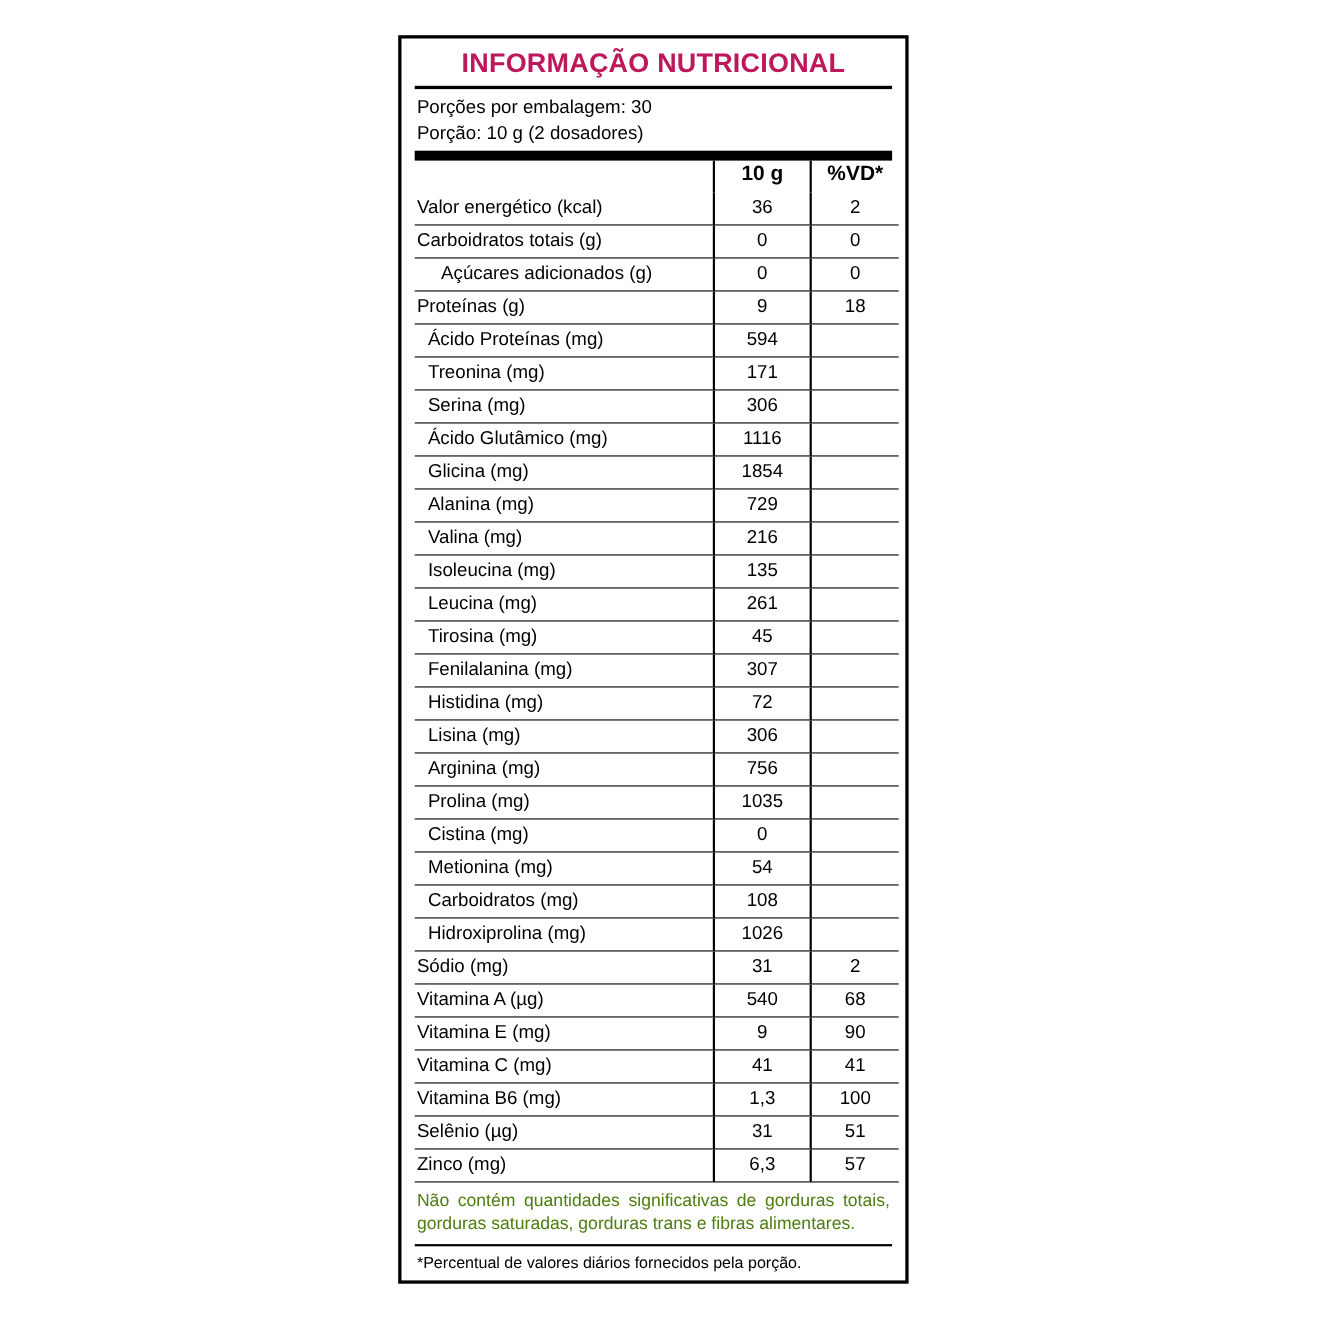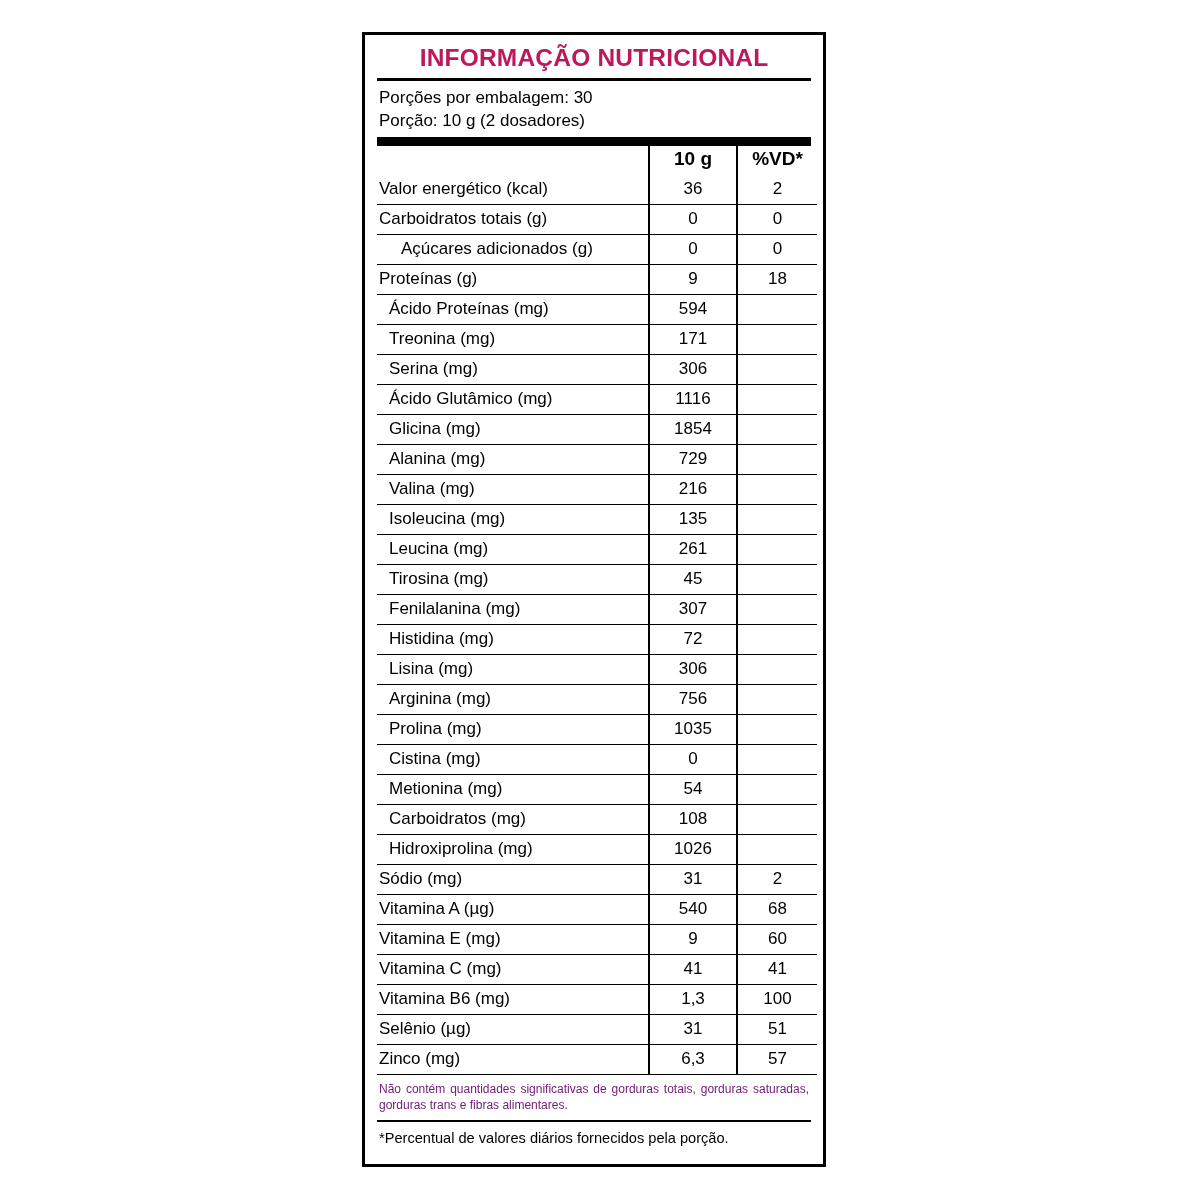--- a/index.html
+++ b/index.html
@@ -90,22 +90,22 @@
   }
   table.nutri thead th.blank {
     border-bottom: none;
   }
   .indent1 { padding-left: 12px !important; }
   .indent2 { padding-left: 24px !important; }
   .footnotes {
     padding: 0 12px;
   }
   .fn-block {
-    font-size: 12px;
-    color: #701a75;
+    font-size: 16px;
+    color: #4d7c0f;
     line-height: 1.35;
     padding: 6px 2px 7px 2px;
     text-align: justify;
   }
   .fn-sep {
     height: 1.5px;
     background: #000000;
   }
   .fn-last {
     font-size: 14.6px;
@@ -264,21 +264,21 @@
             <td class="dv">2</td>
           </tr>
           <tr>
             <td class="name">Vitamina A (µg)</td>
             <td class="amt">540</td>
             <td class="dv">68</td>
           </tr>
           <tr>
             <td class="name">Vitamina E (mg)</td>
             <td class="amt">9</td>
-            <td class="dv">60</td>
+            <td class="dv">90</td>
           </tr>
           <tr>
             <td class="name">Vitamina C (mg)</td>
             <td class="amt">41</td>
             <td class="dv">41</td>
           </tr>
           <tr>
             <td class="name">Vitamina B6 (mg)</td>
             <td class="amt">1,3</td>
             <td class="dv">100</td>

